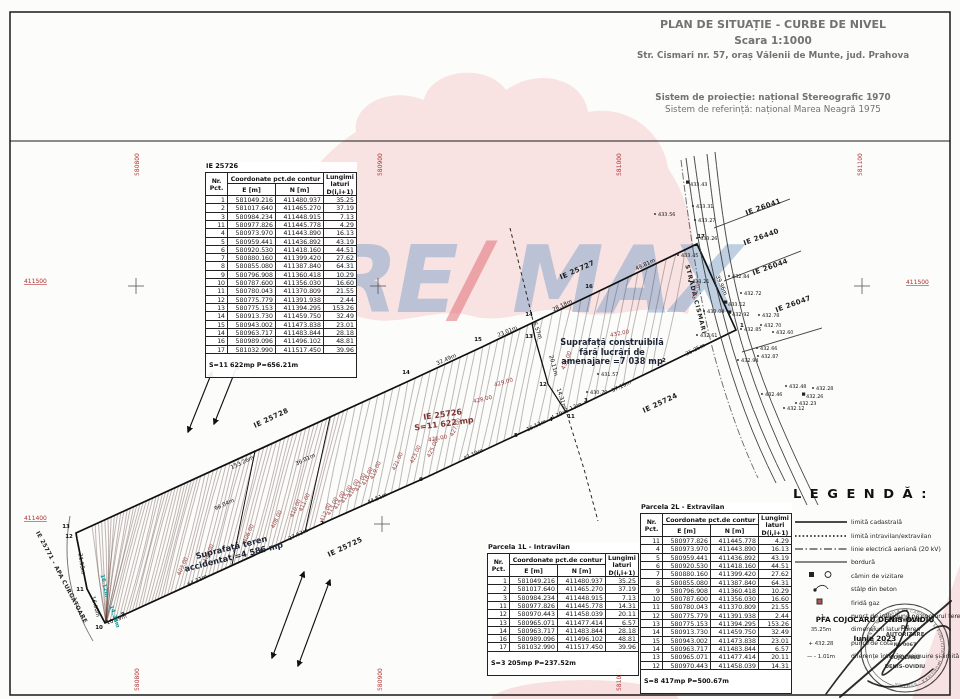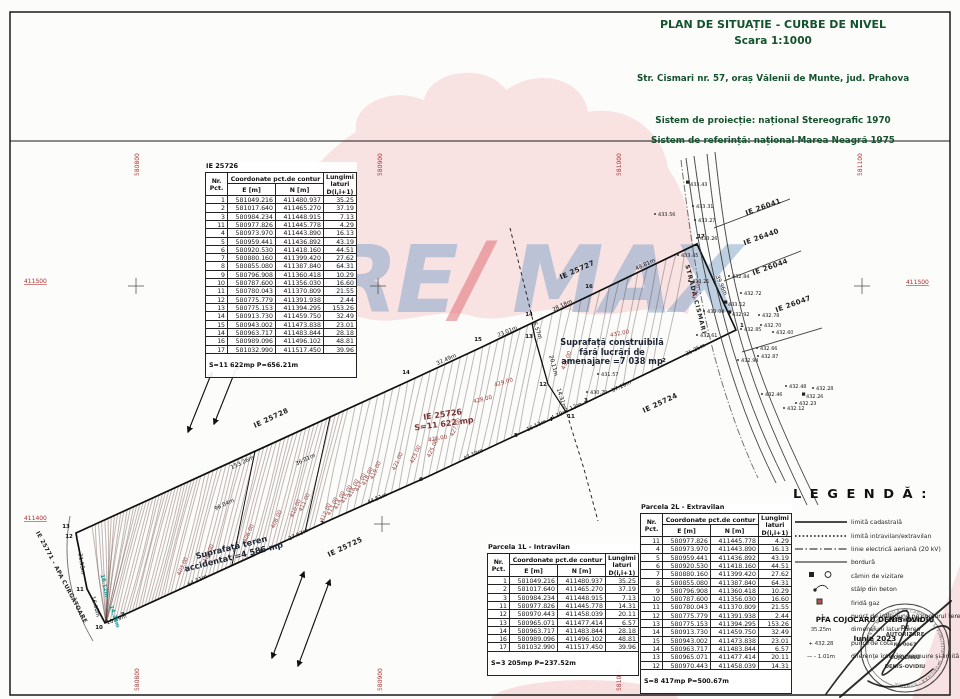--- a/index.html
+++ b/index.html
@@ -1,26 +1,26 @@
 <!DOCTYPE html>
 <html><head>
 <meta charset="utf-8">
 <style>
   html,body{margin:0;padding:0;background:#e8e8e8}
   #page{position:relative;width:960px;height:699px;background:#fcfcfa;font-family:"DejaVu Sans",sans-serif;overflow:hidden}
   svg.layer{position:absolute;left:0;top:0}
   .wmt{font-size:92px;font-weight:bold;font-style:italic;fill:rgba(128,162,202,0.5);letter-spacing:-2px}
   .wms{font-size:98px;font-weight:bold;font-style:italic;fill:rgba(226,112,120,0.55)}
-  #titleblock{position:absolute;left:598px;top:18px;width:350px;text-align:center;color:#14532d}
+  #titleblock{position:absolute;left:598px;top:18px;width:350px;text-align:center;color:#737373}
   .tb1{font-size:11px;font-weight:700}
   .tb2{font-size:10.5px;font-weight:700;margin-top:3px}
-  .tb3{font-size:8.8px;font-weight:700;margin-top:27px}
+  .tb3{font-size:8.8px;font-weight:700;margin-top:4px}
   .tb4{font-size:8.8px;font-weight:700;margin-top:13px}
   .tb5{font-size:8.8px;font-weight:700;margin-top:32px}
-  .tb6{font-size:8.8px;font-weight:700;margin-top:10px}
+  .tb6{font-size:8.8px;font-weight:400;margin-top:2px}
   .ctable{position:absolute;background:rgba(255,255,255,0.93)}
   .ctable .tt{font-size:6.6px;font-weight:700;margin:0 0 2px 1px;color:#111}
   .ctable table{border-collapse:collapse;border:1.6px solid #111}
   .ctable td,.ctable th{border:0.8px solid #222;font-size:6.2px;line-height:1.18;padding:0 2px;color:#111;white-space:nowrap;font-weight:400}
   .ctable th{text-align:center;font-weight:700}
   .ctable td{text-align:right}
   .ctable .foot td{font-size:6.4px;font-weight:700;text-align:left;padding:8px 3px}
   #legend{position:absolute;left:793px;top:486px;width:166px}
   #legend .lt{text-align:left;font-size:13px;font-weight:700;letter-spacing:2px;margin-bottom:14px;color:#111}
   .lrow{display:flex;align-items:center;height:13.4px}

